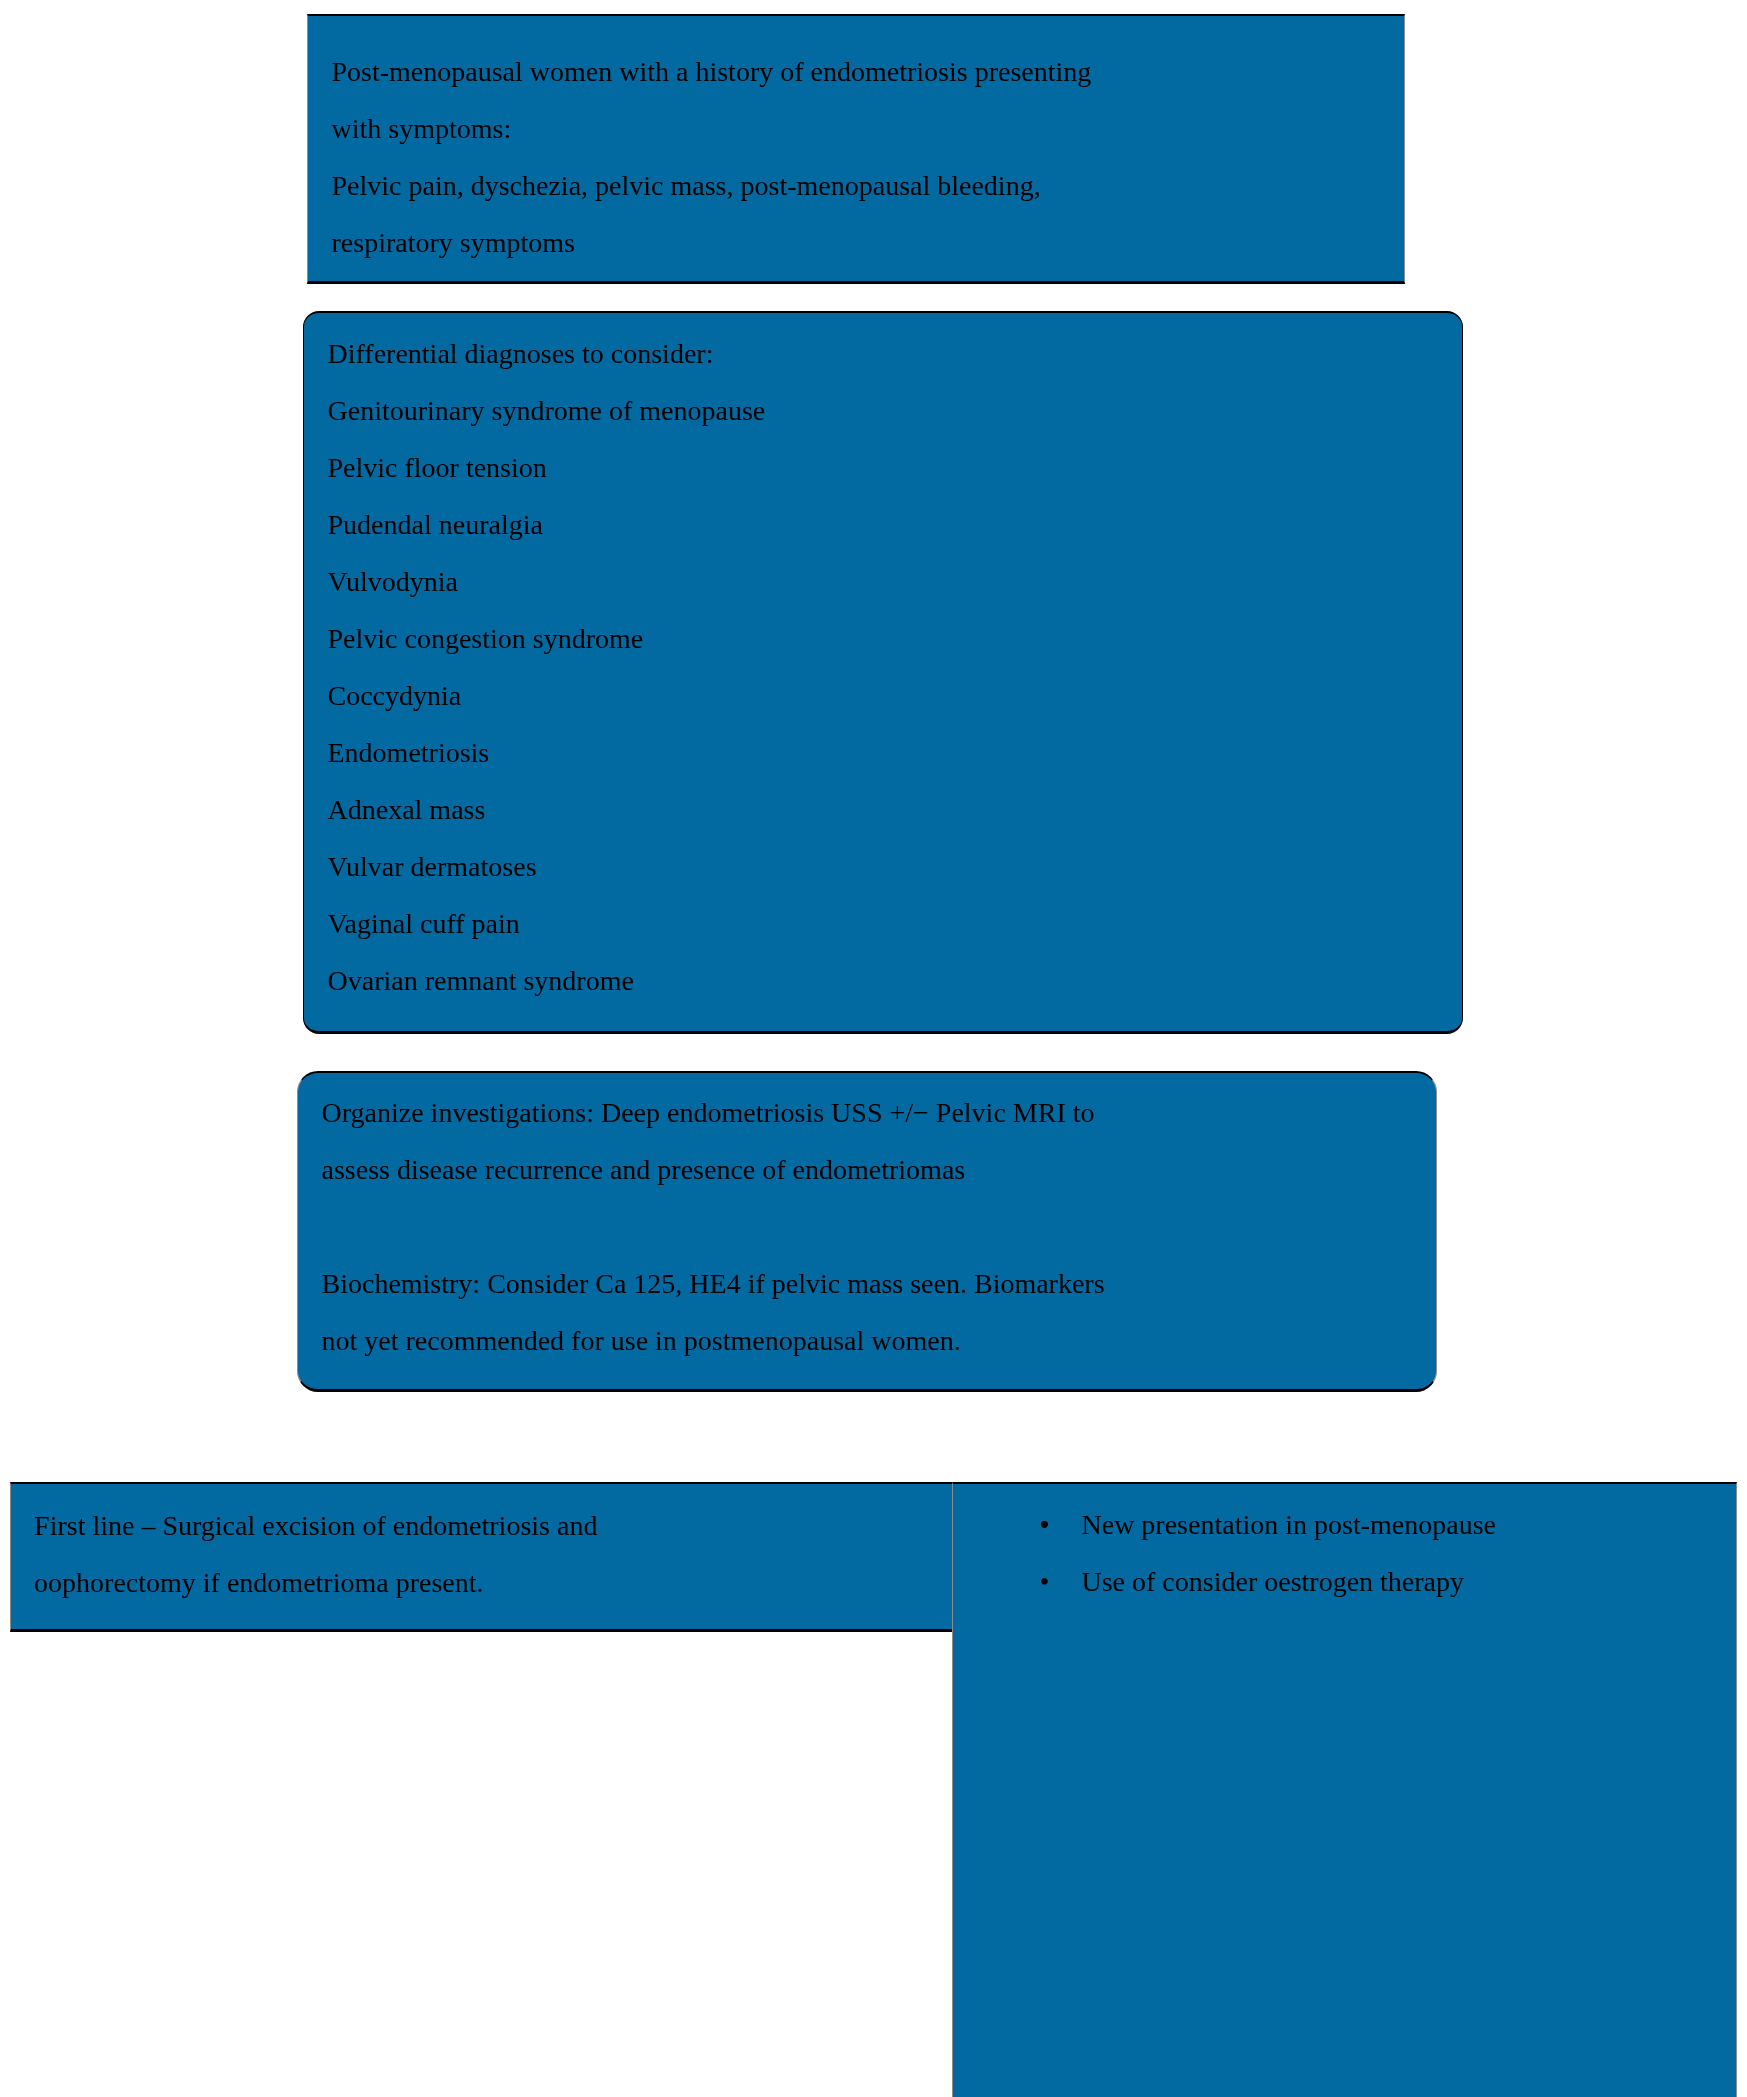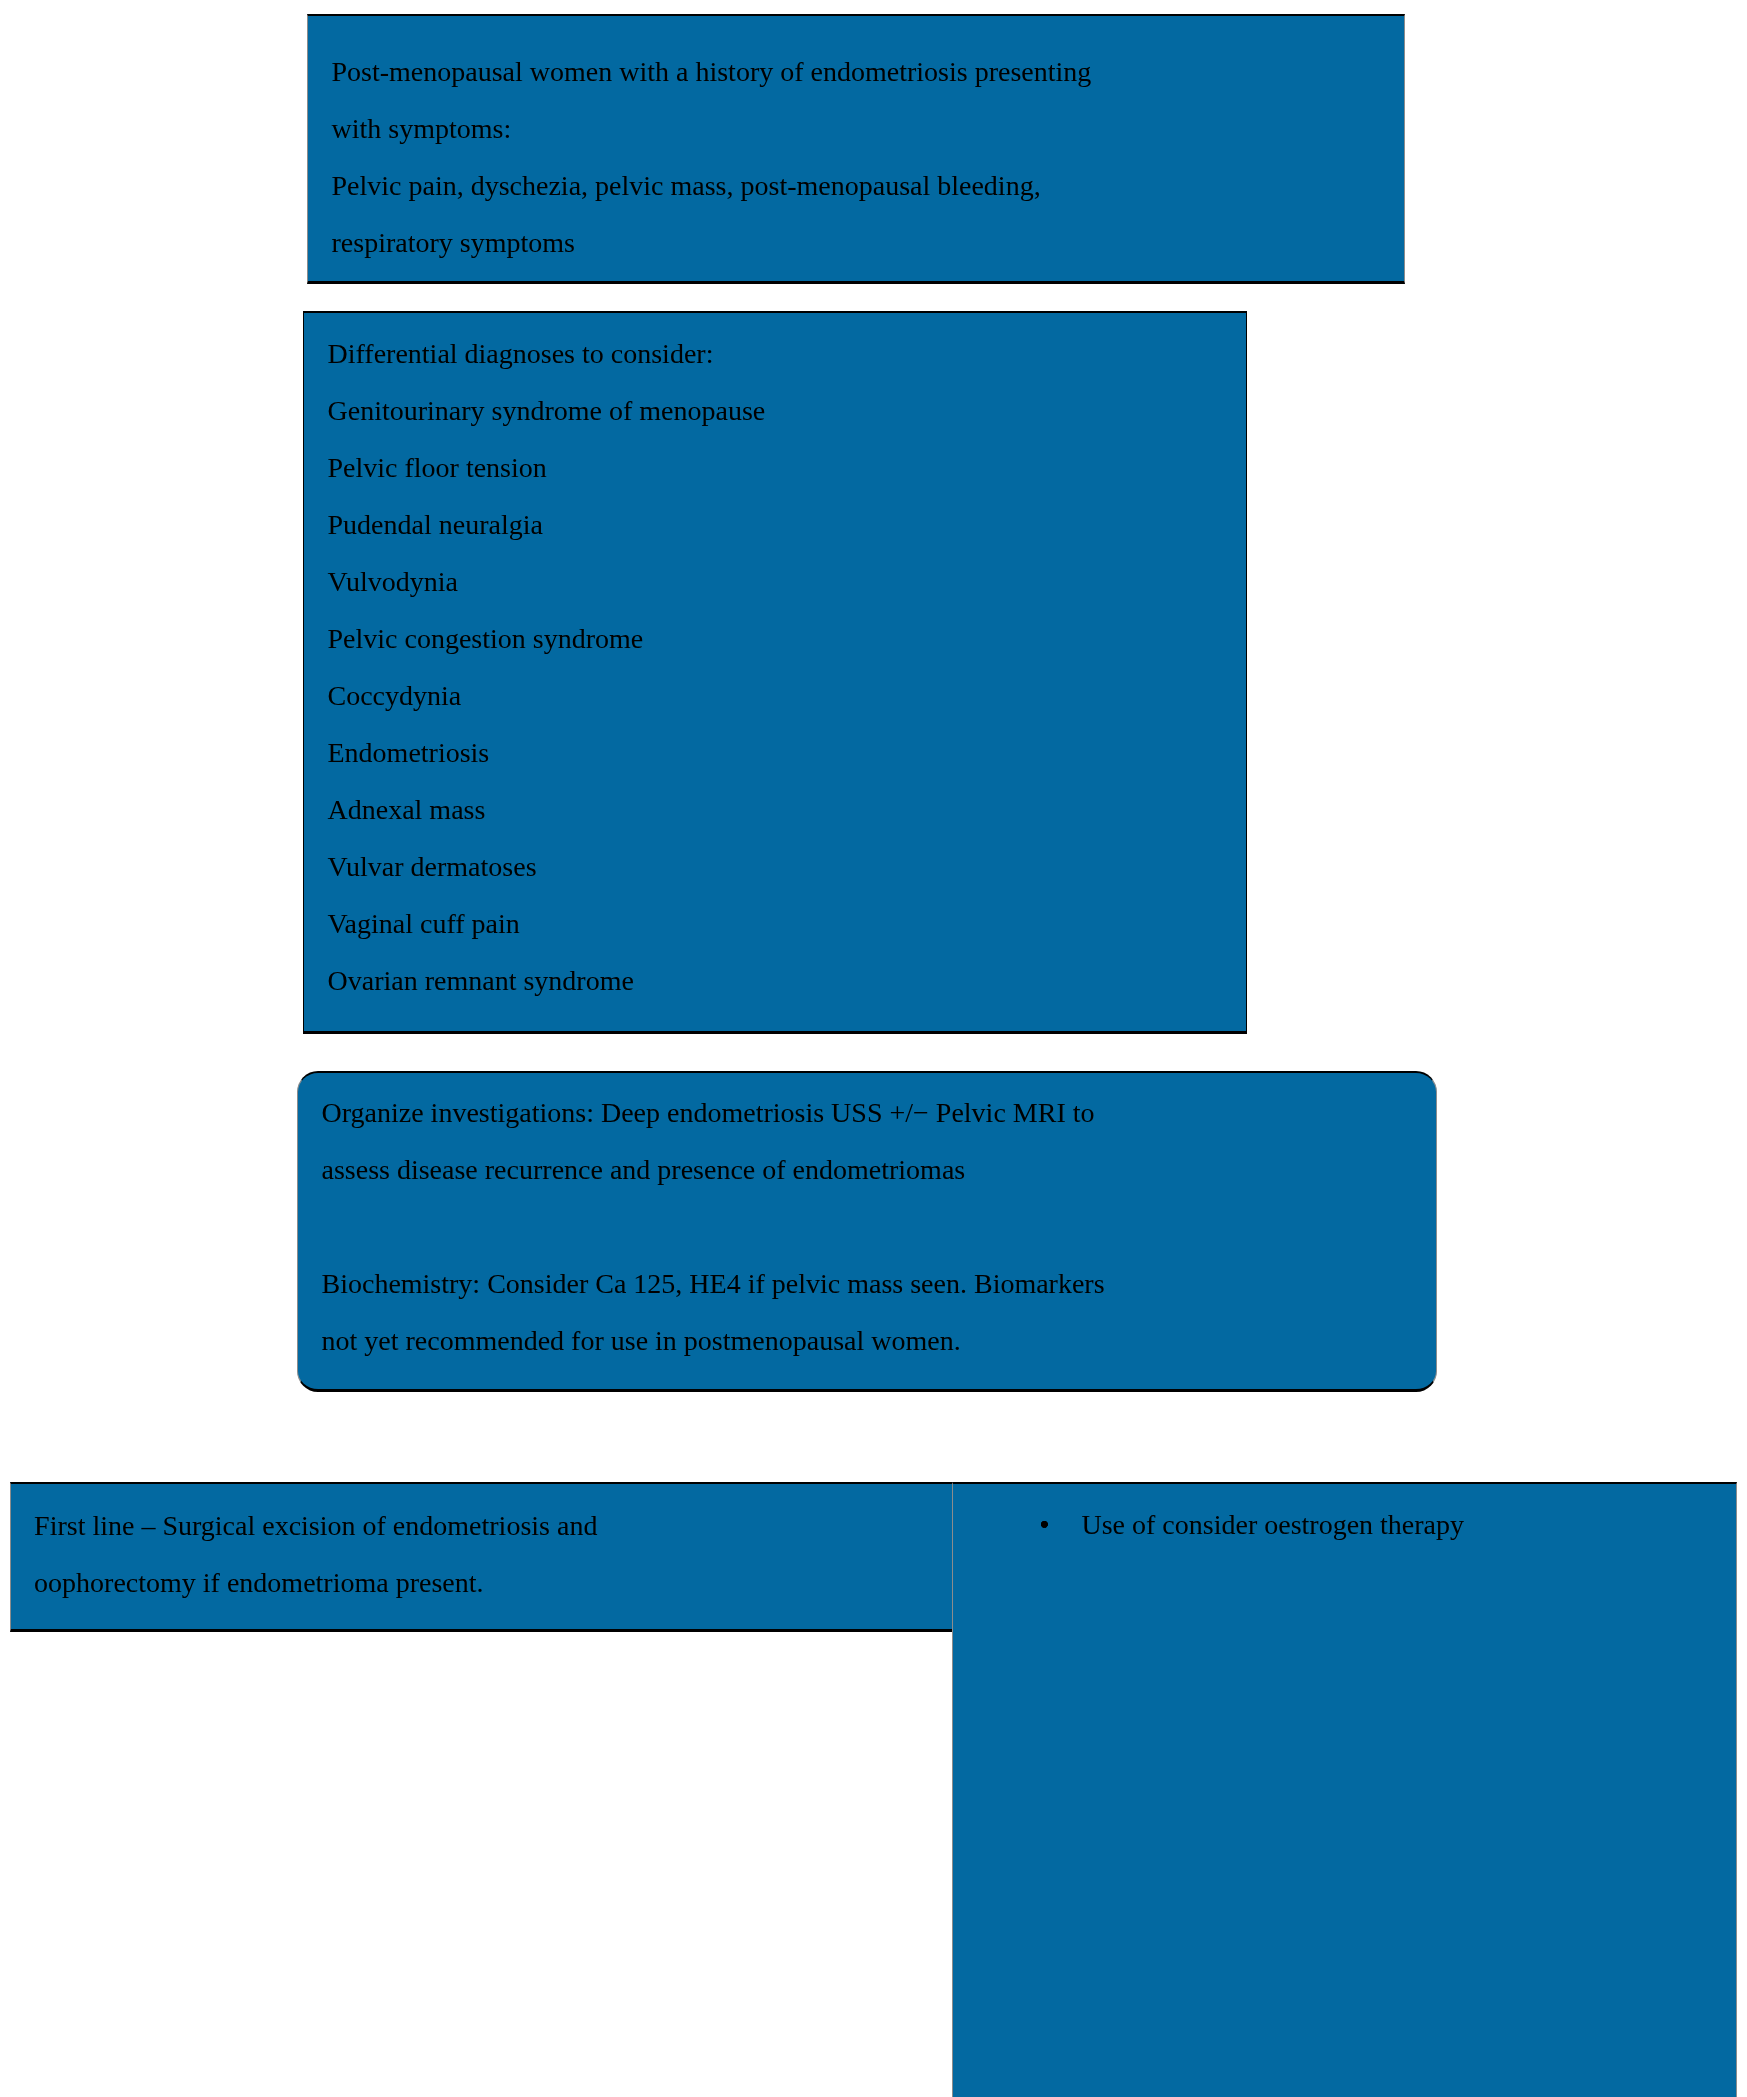--- a/index.html
+++ b/index.html
@@ -28,21 +28,21 @@
     color: #000000;
   }
   .node.dark-sides {
     border-left-color: #000000;
     border-right-color: #000000;
   }
   .flow-text {
     white-space: pre-line;
   }
   .box-presentation  { left: 307px;  top: 14px;   width: 1098px; height: 270px;  padding: 27px 23.5px 0 23.5px; }
-  .box-differentials { left: 303px;  top: 311px;  width: 944px; height: 723px; padding: 11.7px 23.5px 0 23.5px; }
+  .box-differentials { left: 303px;  top: 311px;  width: 1160px; height: 723px; padding: 11.7px 23.5px 0 23.5px; border-radius: 16px; }
   .box-investigations{ left: 297px;  top: 1071px; width: 1140px; height: 321px;  padding: 10.5px 23.5px 0 23.5px; border-radius: 21px; }
   .box-first-line    { left: 9.6px;   top: 1482px; width: 994px; height: 150px;  padding: 13px 23.5px 0 23.5px; }
   .box-second-line   { left: 952px; top: 1482px; width: 785px; height: 642px; padding: 11.7px 21px 0 23.5px; }
   .bullet-row {
     position: relative;
     padding-left: 105px;
   }
   .bullet-marker {
     position: absolute;
     left: 63px;
@@ -94,20 +94,21 @@
     <div class="bullet-row">
       <span class="bullet-marker">•</span>
     </div>
 
     <div class="bullet-row">
       <span class="bullet-marker">•</span>
     </div>
 
     <div class="bullet-row">
       <span class="bullet-marker">•</span>
+      <div class="flow-text">New presentation in post-menopause</div>
     </div>
 
     <div class="bullet-row">
       <span class="bullet-marker">•</span>
       <div class="flow-text">Use of consider oestrogen therapy</div>
     </div>
   </section>
 
 </div>
 

